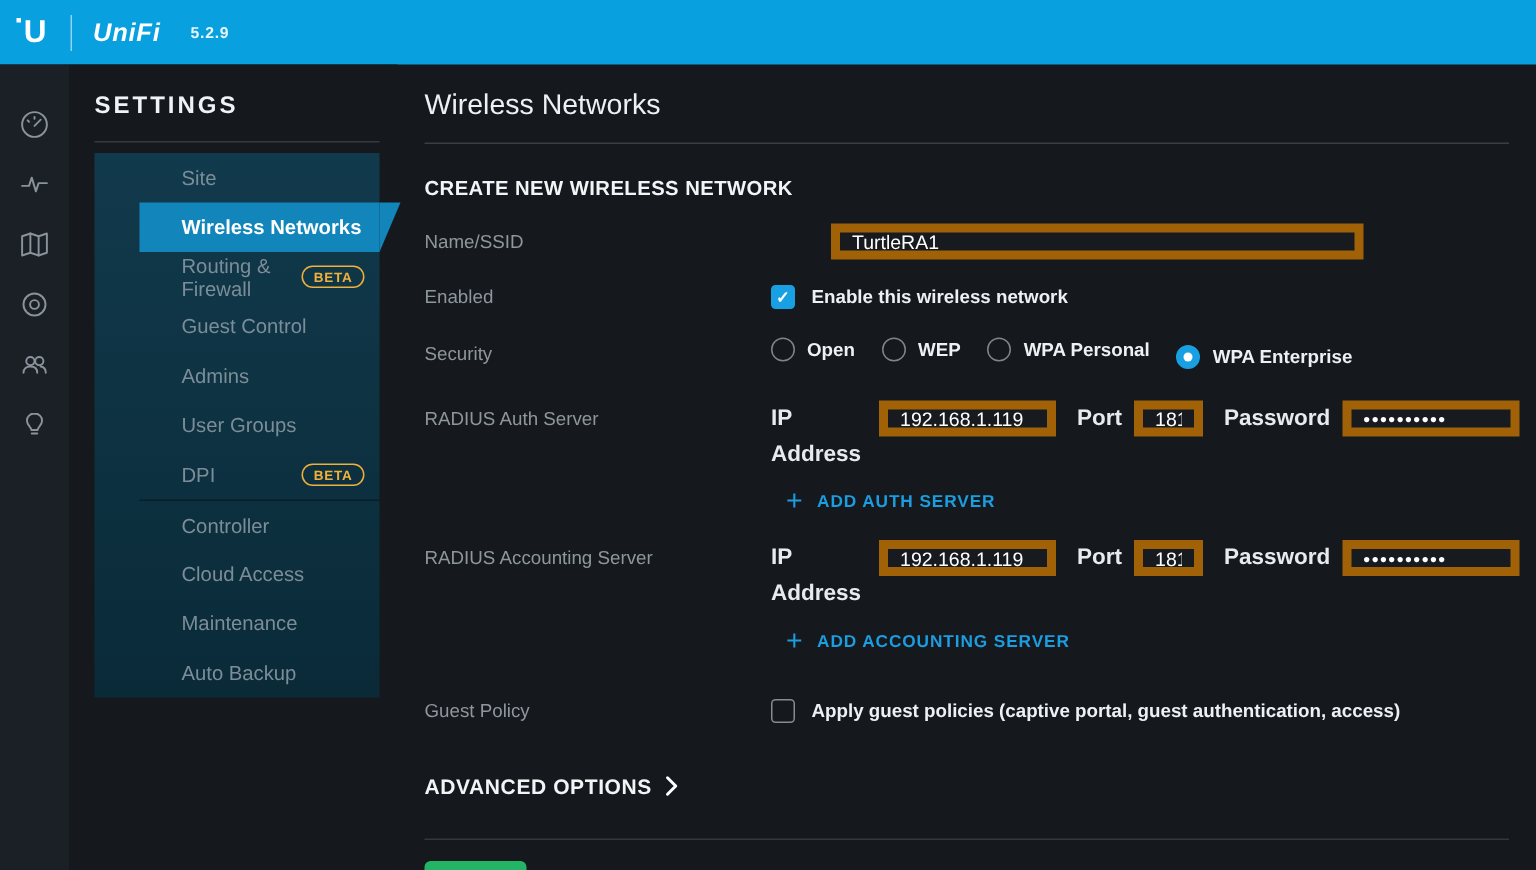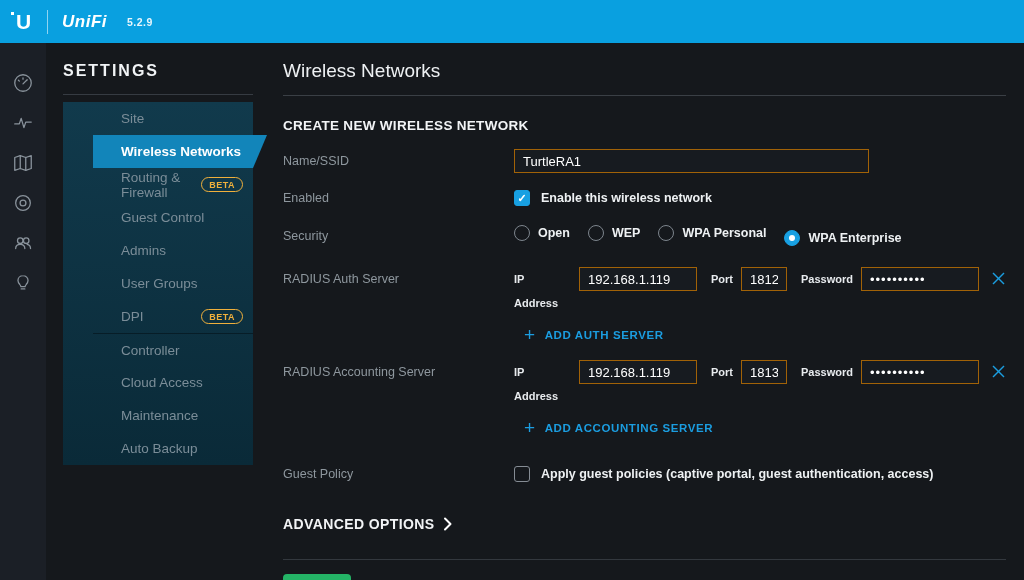--- a/index.html
+++ b/index.html
@@ -36,27 +36,27 @@
   .main { position:absolute; left:265px; top:43px; width:759px; height:537px; padding:0 18px; }
   .page-title { color:#eef1f3; font-size:19px; font-weight:400; padding-top:17px; }
   .title-divider { border-bottom:1px solid #3a3f45; margin-top:13px; }
   .section-title { color:#f2f4f6; font-size:13.5px; font-weight:700; letter-spacing:.3px; margin-top:22px; }
 
   .row { display:flex; align-items:center; }
   .row.top { align-items:flex-start; }
   .form-label { flex:0 0 231px; color:#8e979e; font-size:12.5px; }
   .row.top .form-label { line-height:24px; }
 
-  input.txt { background:#171b20; border:1px solid #a16207; color:#fff; font-family:"Liberation Sans",sans-serif; font-size:13px; height:24px; padding:0 8px; outline:none; }
+  input.txt { background:#171b20; border:6px solid #a16207; color:#fff; font-family:"Liberation Sans",sans-serif; font-size:13px; height:24px; padding:0 8px; outline:none; }
   .ssid-input { width:355px; }
   .ip-input { width:118px; margin:0 0 0 12px; }
   .port-input { width:46px; margin:0 0 0 8px; }
   .pwd-input { width:118px; margin:0 0 0 8px; letter-spacing:1px; }
 
-  .inline-label { color:#e8ebee; font-size:11px; font-weight:600; }
+  .inline-label { color:#e8ebee; font-size:15px; font-weight:600; }
   .inline-label + .inline-label, .gap { margin-left:14px; }
 
   .checkbox { width:16px; height:16px; border-radius:3px; border:1px solid #858c94; display:inline-flex; align-items:center; justify-content:center; cursor:pointer; flex:0 0 auto; }
   .checkbox.checked { background:#18a0e2; border-color:#18a0e2; }
   .checkbox.checked::after { content:"✓"; color:#fff; font-size:11px; font-weight:700; }
   .check-label { color:#eef1f3; font-size:12.5px; font-weight:600; margin-left:11px; }
 
   .radio-option { display:inline-flex; align-items:center; cursor:pointer; margin-right:18px; }
   .radio { width:16px; height:16px; border-radius:50%; border:1px solid #7d858d; display:inline-flex; align-items:center; justify-content:center; }
   .radio.checked { background:#18a0e2; border-color:#18a0e2; }
@@ -70,21 +70,21 @@
   .add-link .plus { font-size:19px; font-weight:400; margin-right:9px; line-height:14px; }
 
   .advanced { display:flex; align-items:center; color:#f2f4f6; font-size:14px; font-weight:700; letter-spacing:.4px; margin-top:34px; cursor:pointer; }
   .advanced svg { margin-left:8px; stroke:#fff; stroke-width:2; fill:none; stroke-linecap:round; stroke-linejoin:round; }
 
   .footer-divider { border-top:1px solid #33383e; margin-top:27px; }
   .btn-row { display:flex; align-items:center; margin-top:14px; }
   .save-btn { background:#24b466; color:#fff; border:none; border-radius:4px; font-family:"Liberation Sans",sans-serif; font-size:12px; font-weight:700; letter-spacing:.6px; padding:10px 17px; cursor:pointer; }
 
   
-  .r-name { margin-top:16px; }
+  .r-name { margin-top:16px;gap:40px; }
   .r-enabled { margin-top:17px; }
   .r-security { margin-top:19px; }
   .r-auth { margin-top:21px; }
   .r-acct { margin-top:15px; }
   .r-guest { margin-top:28px; }
 </style>
 </head>
 <body>
 
 <div id="app">

